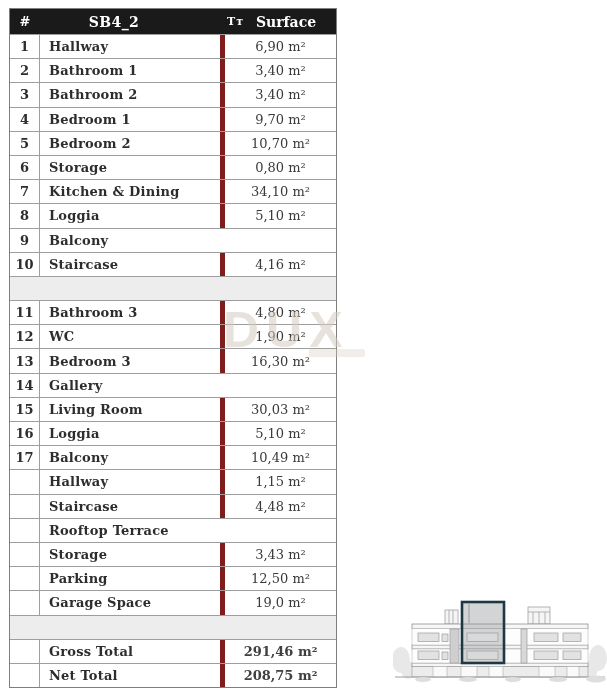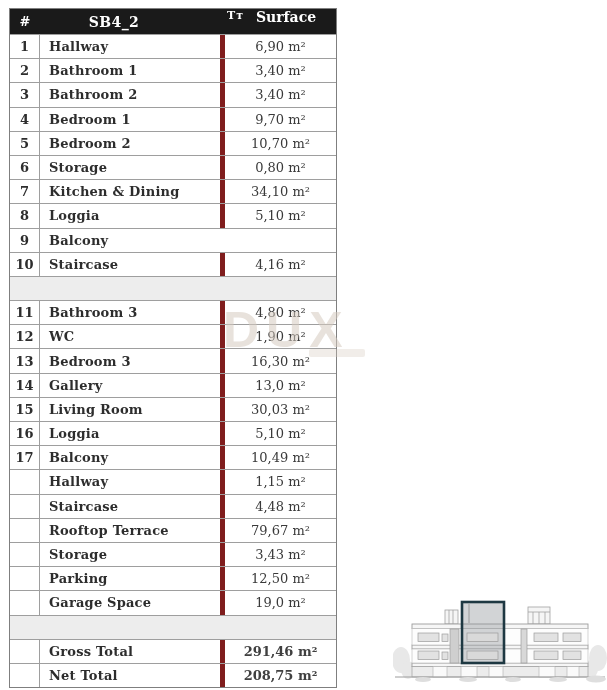--- a/index.html
+++ b/index.html
@@ -11,21 +11,21 @@
   .surface-table{
     position:absolute;left:9px;top:8px;width:328px;
     border:1px solid #7f7f7f;box-sizing:border-box;background:#fff;
   }
   .thead{
     display:flex;align-items:stretch;height:25px;background:#1a1a1a;color:#ffffff;
   }
   .th{display:flex;align-items:center;justify-content:center;font-weight:bold;}
   .th-num{width:30px;font-size:13px;}
   .th-name{flex:1;font-size:14px;letter-spacing:.4px;}
-  .th-right{width:116px;display:flex;align-items:flex-start;margin-left:32px;}
+  .th-right{width:116px;display:flex;align-items:center;margin-left:32px;}
   .th-tt{font-size:11px;font-weight:bold;margin-left:7px;letter-spacing:1px;}
   .th-surface{flex:1;text-align:center;font-weight:bold;font-size:14px;padding-right:8px;}
   .row{
     display:flex;align-items:stretch;height:24.2px;
     border-top:1px solid #9e9e9e;box-sizing:border-box;background:#fff;
   }
   .cell{display:flex;align-items:center;box-sizing:border-box;font-size:13px;color:#2d2d2d;}
   .cell-num{width:30px;justify-content:center;font-weight:bold;border-right:1px solid #9e9e9e;}
   .cell-name{flex:1;padding-left:9px;font-weight:bold;letter-spacing:.2px;}
   .cell-surface{width:116px;justify-content:center;border-left:5px solid #7f1d1d;color:#3a3a3a;font-weight:normal;}
@@ -125,21 +125,20 @@
         <div class="cell cell-surface">1,90 m²</div>
       </div>
       <div class="row">
         <div class="cell cell-num">13</div>
         <div class="cell cell-name">Bedroom 3</div>
         <div class="cell cell-surface">16,30 m²</div>
       </div>
       <div class="row">
         <div class="cell cell-num">14</div>
         <div class="cell cell-name">Gallery</div>
-        <div class="cell cell-surface">13,0 m²</div>
       </div>
       <div class="row">
         <div class="cell cell-num">15</div>
         <div class="cell cell-name">Living Room</div>
         <div class="cell cell-surface">30,03 m²</div>
       </div>
       <div class="row">
         <div class="cell cell-num">16</div>
         <div class="cell cell-name">Loggia</div>
         <div class="cell cell-surface">5,10 m²</div>
@@ -155,21 +154,20 @@
         <div class="cell cell-surface">1,15 m²</div>
       </div>
       <div class="row">
         <div class="cell cell-num"></div>
         <div class="cell cell-name">Staircase</div>
         <div class="cell cell-surface">4,48 m²</div>
       </div>
       <div class="row">
         <div class="cell cell-num"></div>
         <div class="cell cell-name">Rooftop Terrace</div>
-        <div class="cell cell-surface">79,67 m²</div>
       </div>
       <div class="row">
         <div class="cell cell-num"></div>
         <div class="cell cell-name">Storage</div>
         <div class="cell cell-surface">3,43 m²</div>
       </div>
       <div class="row">
         <div class="cell cell-num"></div>
         <div class="cell cell-name">Parking</div>
         <div class="cell cell-surface">12,50 m²</div>

